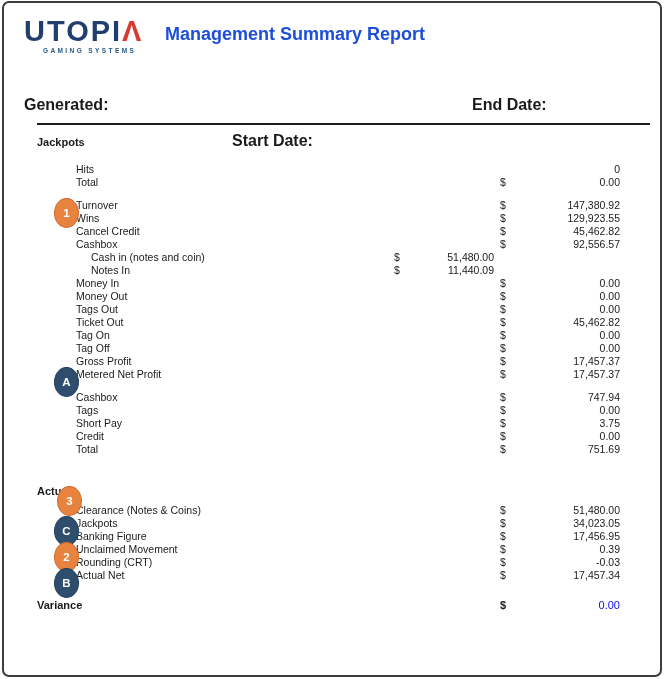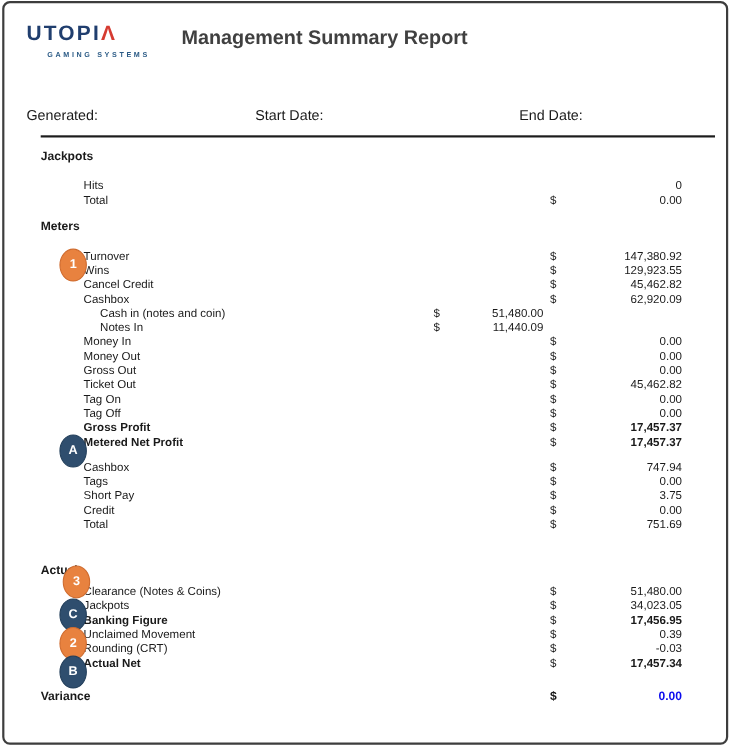--- a/index.html
+++ b/index.html
@@ -3,46 +3,46 @@
 <meta charset="utf-8">
 <style>
   html,body{margin:0;padding:0;background:#fff;}
   body{width:670px;height:679px;position:relative;font-family:"Liberation Sans",sans-serif;}
   .page{position:absolute;left:2px;top:1px;width:660px;height:676px;box-sizing:border-box;
         border:2px solid #3d3d3d;border-radius:7px;background:#fff;overflow:hidden;color:#1a1a1a;}
 
   
   .header{position:relative;height:95px;}
   .logo{position:absolute;left:20px;top:12px;}
-  .logo-word{font-size:19px;font-weight:700;letter-spacing:2px;color:#203E6E;line-height:32px;white-space:nowrap;}
+  .logo-word{font-size:29px;font-weight:700;letter-spacing:2px;color:#203E6E;line-height:32px;white-space:nowrap;}
   .logo-accent{color:#D63B31;}
   .logo-tagline{font-size:6.5px;font-weight:700;letter-spacing:2.4px;color:#2A5A85;margin:0 0 0 19px;white-space:nowrap;}
-  .report-title{position:absolute;left:161px;top:21px;font-size:18px;font-weight:700;color:#404040;white-space:nowrap;}
-
-  
-  .meta{position:relative;height:14px;font-size:13px;font-weight:400;}
+  .report-title{position:absolute;left:161px;top:21px;font-size:18px;font-weight:700;color:#1d4ed8;white-space:nowrap;}
+
+  
+  .meta{position:relative;height:14px;font-size:16px;font-weight:700;}
   .meta span{position:absolute;top:0;line-height:14px;}
   .meta-generated{left:20px;}
-  .meta-start{left:228px;}
+  .meta-start{left:228px;margin-top:36px;}
   .meta-end{left:468px;}
   .rule{margin:11px 0 0 33px;width:613px;border:none;border-top:2px solid #1c1c1c;height:0;}
 
   
   #sections{margin-top:2px;}
   .section{margin-top:10px;}
   .section-title{position:relative;height:14px;line-height:14px;margin-bottom:14px;
                  font-size:11px;font-weight:700;padding-left:33px;}
   .section:nth-of-type(4){margin-top:28px;}
   .section:nth-of-type(4) .section-title{margin-bottom:6px;}
   .section:nth-of-type(5){margin-top:16px;}
   .row{position:relative;height:13px;font-size:10.5px;}
   .row span, .section-title .cur, .section-title .val{position:absolute;top:0;line-height:13px;}
   .label.i1{left:72px;}
   .label.i2{left:87px;}
-  .bold{font-weight:700;}
+  .bold{font-weight:400;}
   .midcur{left:390px;}
   .midval{left:393px;width:97px;text-align:right;}
   .cur{left:496px;}
   .val{left:504px;width:112px;text-align:right;}
   .section-title .cur,.section-title .val{top:0;line-height:14px;}
 
   
   .badge{position:absolute;left:50px;top:-1px;width:23px;height:28px;border-radius:50%;
          color:#fff;font-size:11.5px;font-weight:700;text-align:center;line-height:28px;z-index:2;}
   .badge-orange{background:#E8823F;border:1px solid #cf6b2e;}
@@ -77,41 +77,40 @@
           <span class="label i1">Hits</span>
           <span class="val">0</span>
         </div>
         <div class="row">
           <span class="label i1">Total</span>
           <span class="cur">$</span>
           <span class="val">0.00</span>
         </div>
       </div>
       <div class="section">
-        <div class="section-title"><span class="title-text">Meters</span></div>
         <div class="row">
           <div class="badge badge-orange" style="background: rgb(232, 130, 63);">1</div>
           <span class="label i1">Turnover</span>
           <span class="cur">$</span>
           <span class="val">147,380.92</span>
         </div>
         <div class="row">
           <span class="label i1">Wins</span>
           <span class="cur">$</span>
           <span class="val">129,923.55</span>
         </div>
         <div class="row">
           <span class="label i1">Cancel Credit</span>
           <span class="cur">$</span>
           <span class="val">45,462.82</span>
         </div>
         <div class="row">
           <span class="label i1">Cashbox</span>
           <span class="cur">$</span>
-          <span class="val">62,920.09</span>
+          <span class="val">92,556.57</span>
         </div>
         <div class="row">
           <span class="label i2">Cash in (notes and coin)</span>
           <span class="midcur">$</span>
           <span class="midval">51,480.00</span>
         </div>
         <div class="row">
           <span class="label i2">Notes In</span>
           <span class="midcur">$</span>
           <span class="midval">11,440.09</span>
@@ -120,21 +119,21 @@
           <span class="label i1">Money In</span>
           <span class="cur">$</span>
           <span class="val">0.00</span>
         </div>
         <div class="row">
           <span class="label i1">Money Out</span>
           <span class="cur">$</span>
           <span class="val">0.00</span>
         </div>
         <div class="row">
-          <span class="label i1">Gross Out</span>
+          <span class="label i1">Tags Out</span>
           <span class="cur">$</span>
           <span class="val">0.00</span>
         </div>
         <div class="row">
           <span class="label i1">Ticket Out</span>
           <span class="cur">$</span>
           <span class="val">45,462.82</span>
         </div>
         <div class="row">
           <span class="label i1">Tag On</span>

